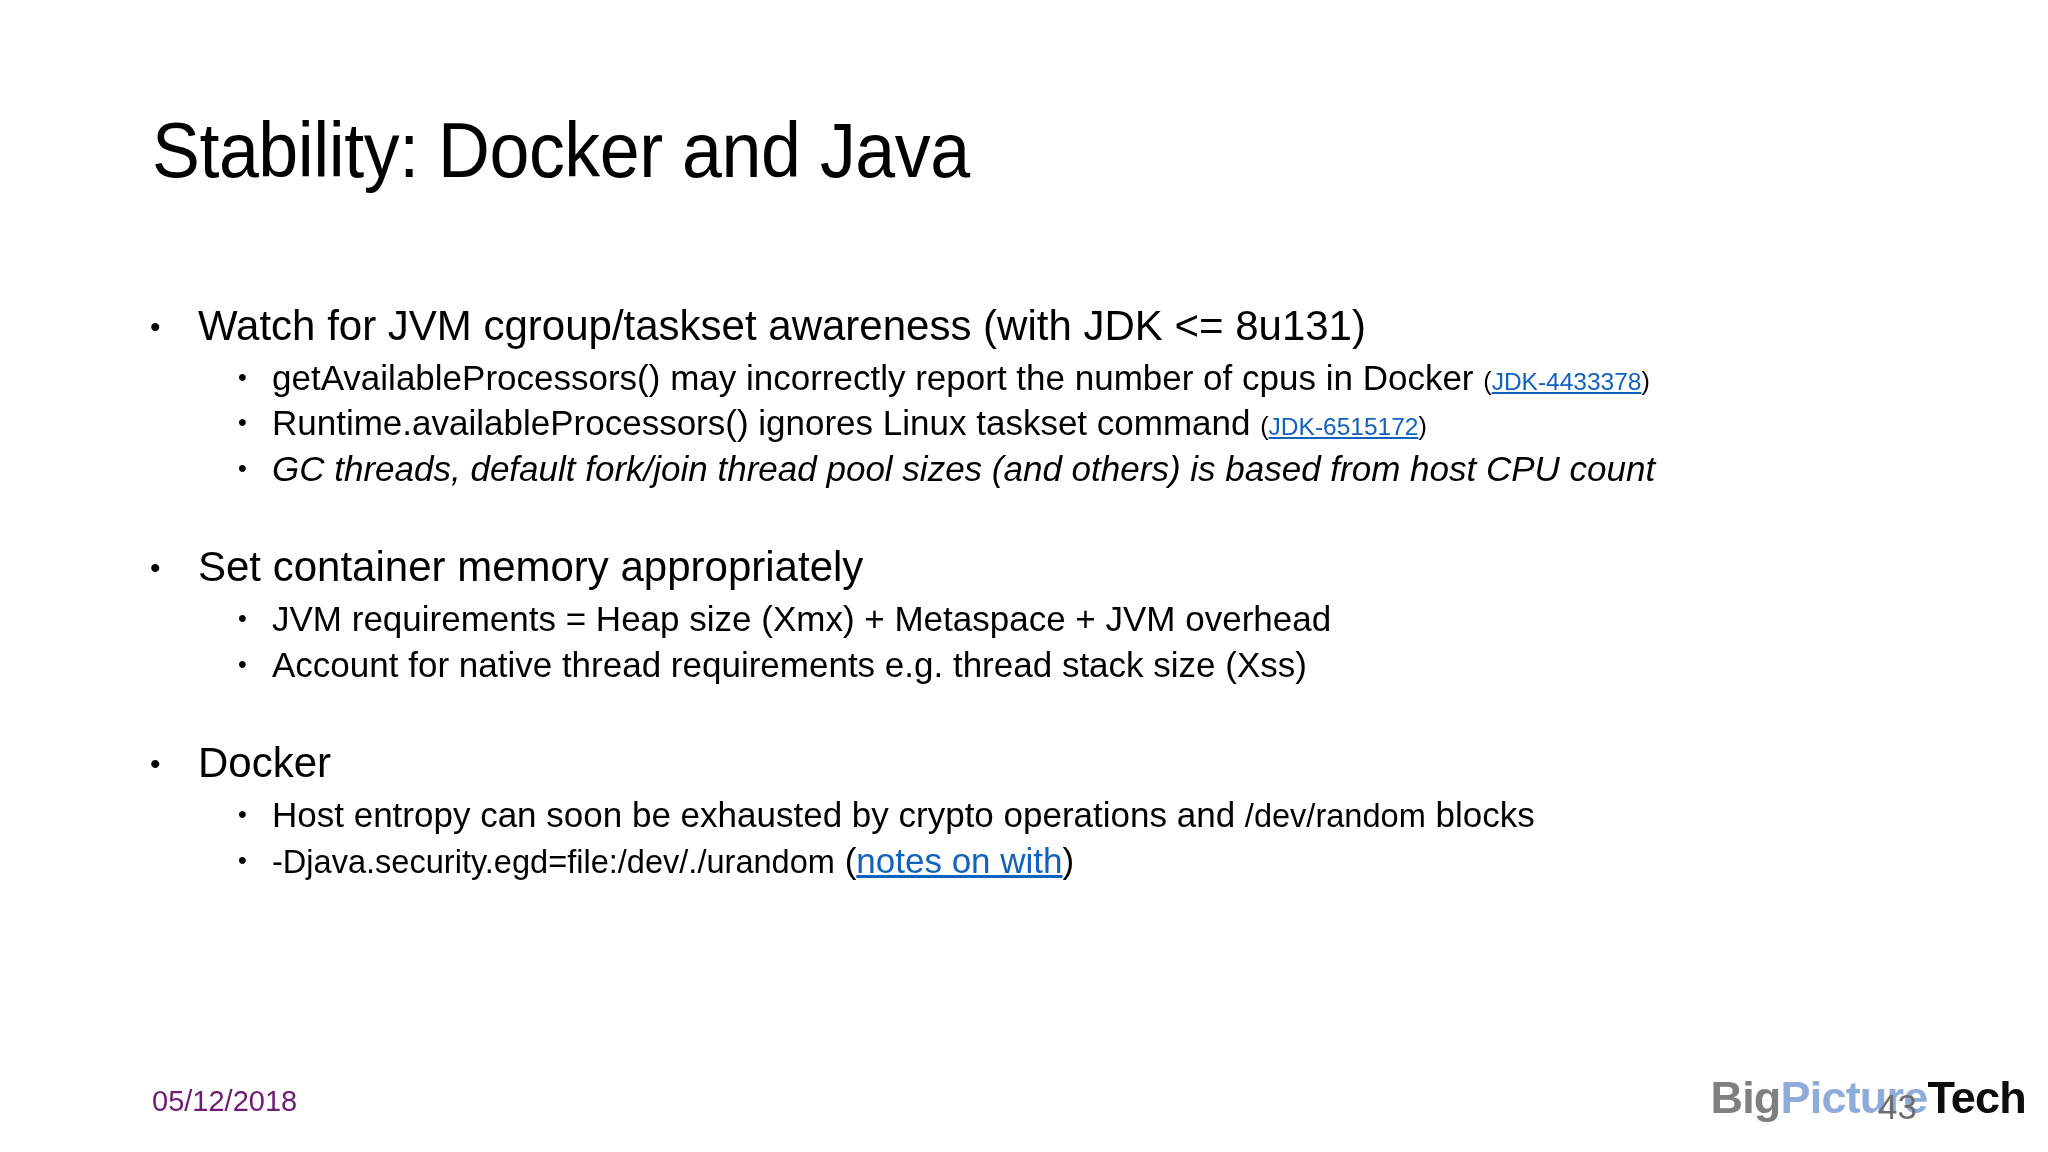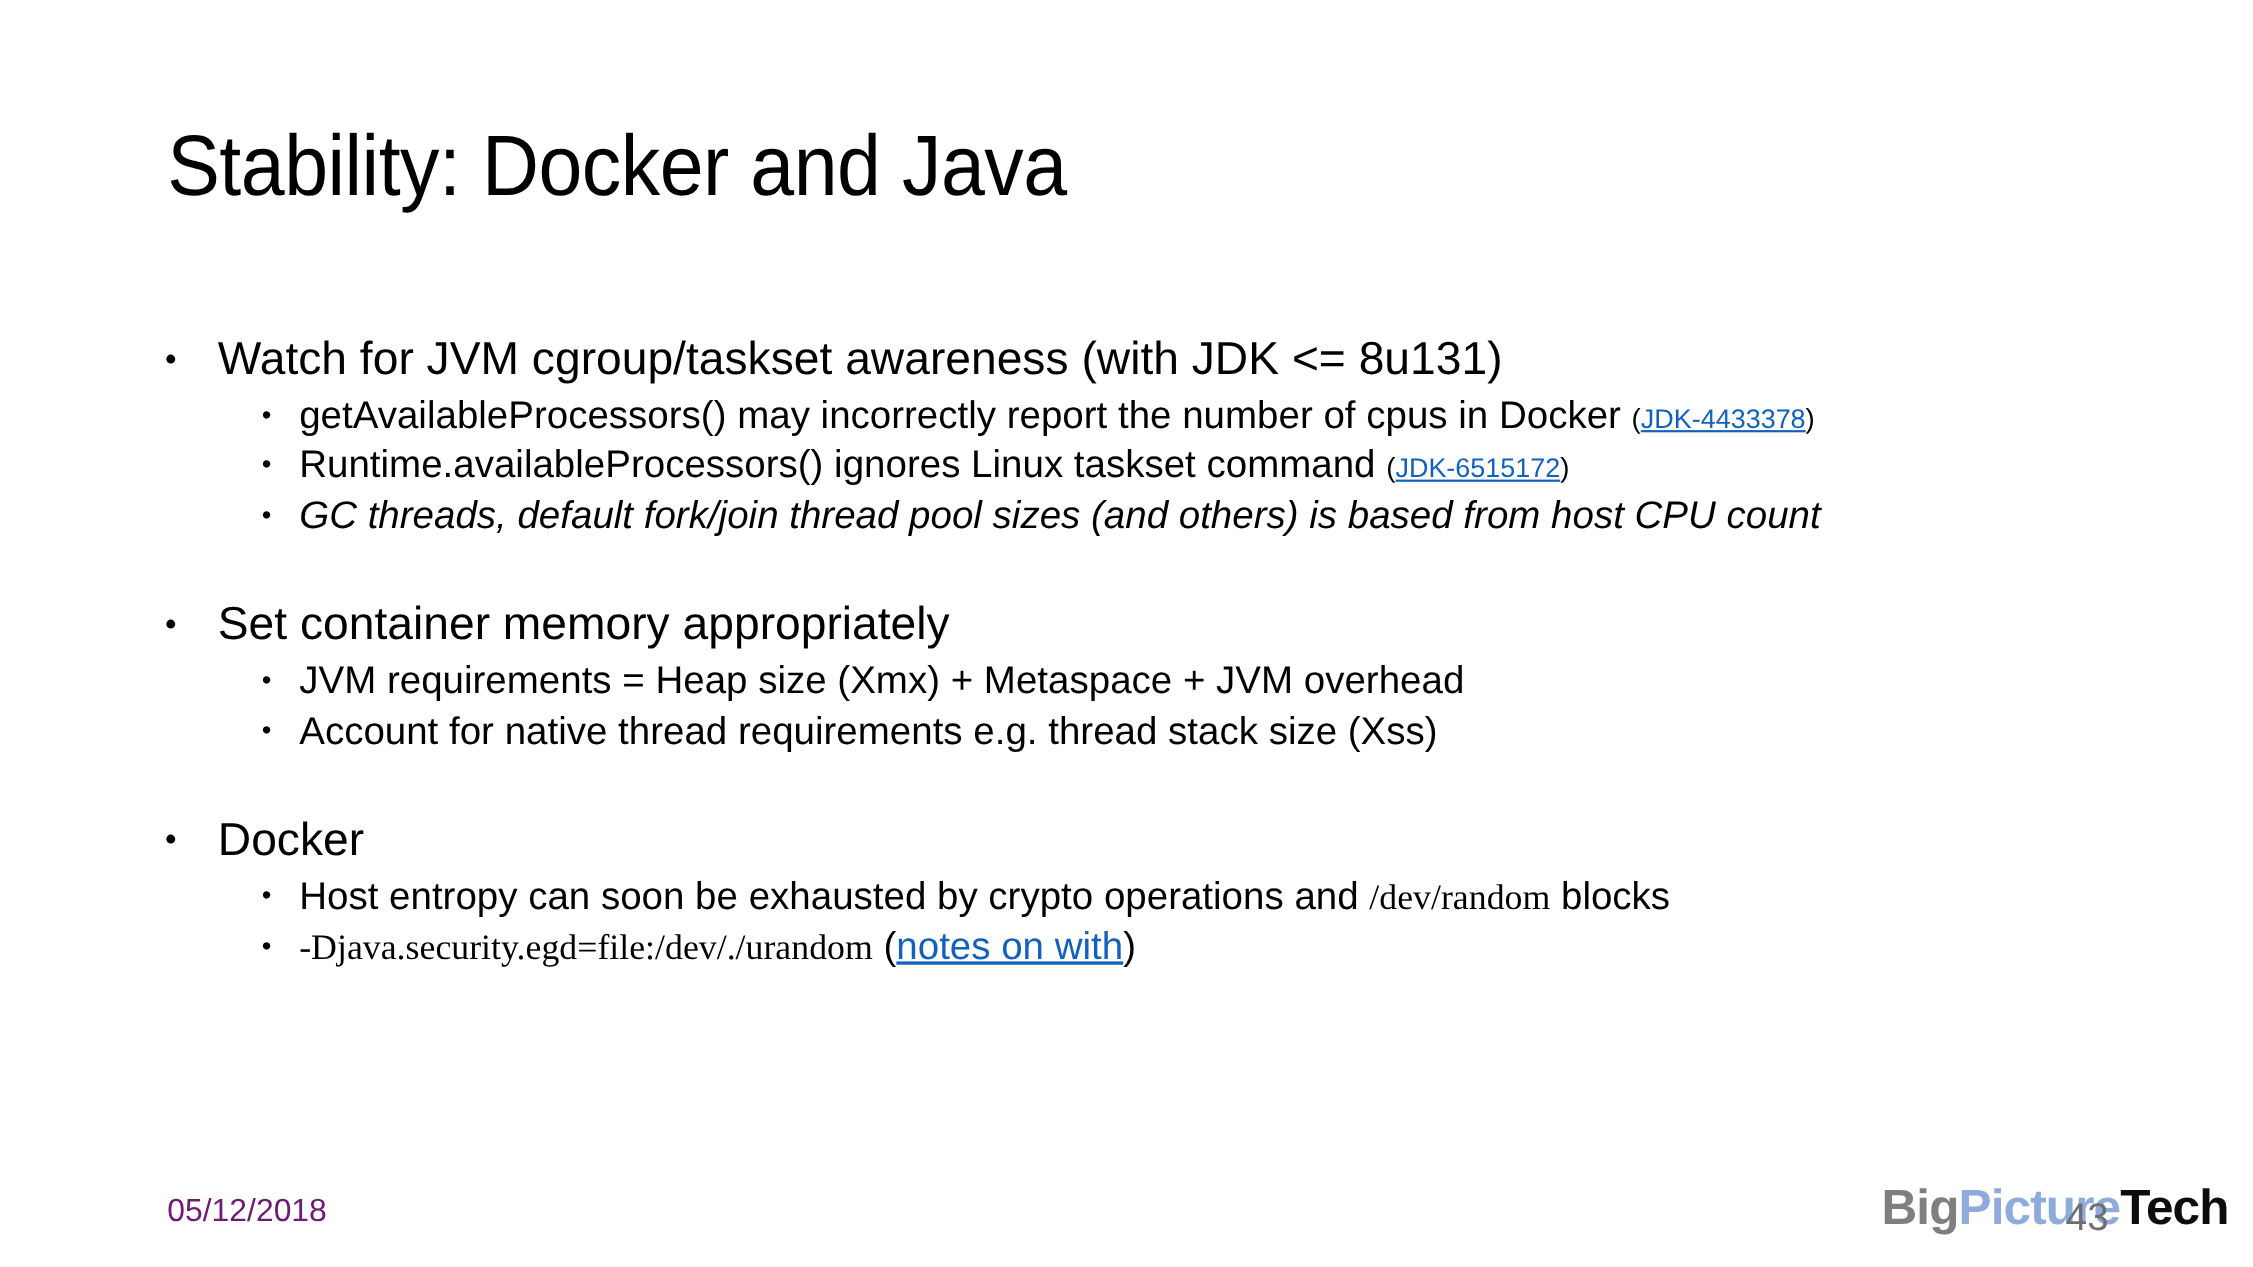--- a/index.html
+++ b/index.html
@@ -78,21 +78,21 @@
     padding-left: 122px;
     font-size: 35px;
     line-height: 1.30;
     margin-bottom: 0px;
   }
   .lvl2 .marker { left: 88px; font-size: 25px; line-height: 1.8; }
 
   .italic { font-style: italic; }
 
   .mono {
-    font-family: Liberation Serif, serif;
+    font-family: Liberation Sans, sans-serif;
     font-size: 0.93em;
     letter-spacing: 0px;
     text-align: right;
   }
 
   .link {
     color: #1161BE;
     text-decoration: underline;
     cursor: pointer;
   }

